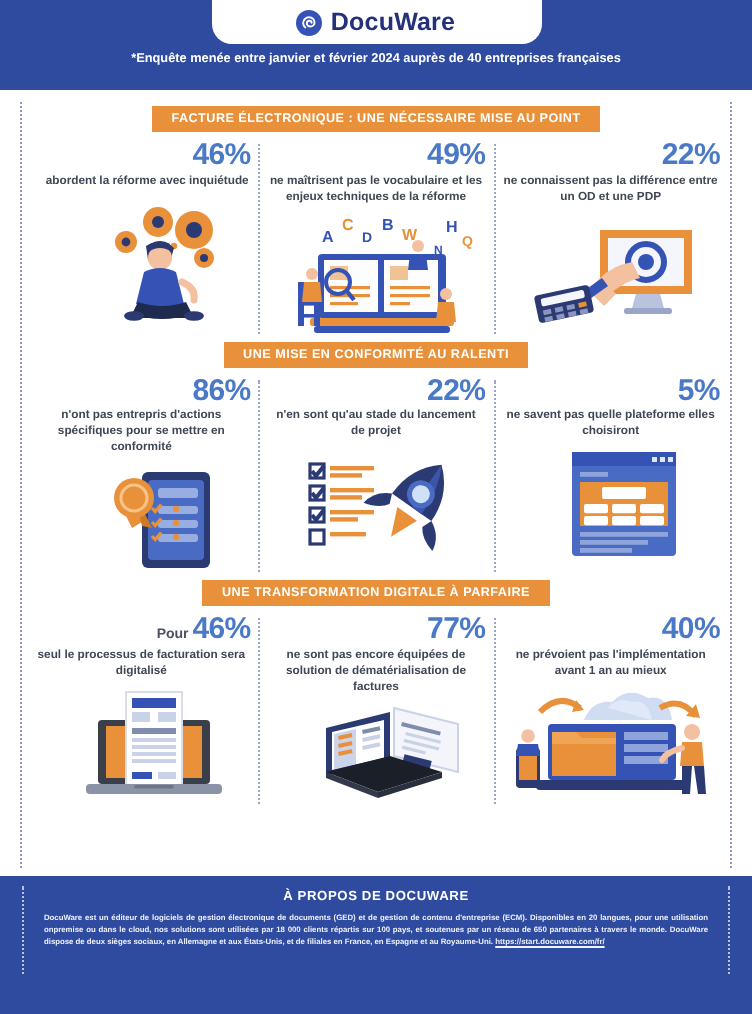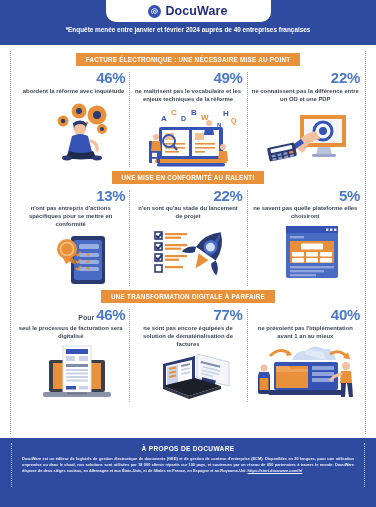--- a/index.html
+++ b/index.html
@@ -254,21 +254,21 @@
         </div>
       </div>
     </div>
 
     <div class="section">
       <div class="banner-row">
         <div class="banner">Une mise en conformité au ralenti</div>
       </div>
       <div class="cols">
         <div class="col">
-          <div class="pct"><span>13%</span></div>
+          <div class="pct"><span>86%</span></div>
           <div class="desc">n'ont pas entrepris d'actions spécifiques pour se mettre en conformité</div>
           <div class="art">
             <svg width="96" height="56" viewBox="0 0 96 56">
               <rect x="42" y="4" width="34" height="48" rx="3" fill="#2b3a72"></rect>
               <rect x="45" y="8" width="28" height="40" rx="2" fill="#4a6bc4"></rect>
               <rect x="50" y="12" width="20" height="5" rx="1.5" fill="#98aee0"></rect>
               <rect x="50" y="21" width="20" height="4" rx="1.5" fill="#98aee0"></rect>
               <rect x="50" y="28" width="20" height="4" rx="1.5" fill="#98aee0"></rect>
               <rect x="50" y="35" width="20" height="4" rx="1.5" fill="#98aee0"></rect>
               <path d="M47 22 l1.6 1.8 l3 -3.6" stroke="#e8913a" stroke-width="1.6" fill="none"></path>

